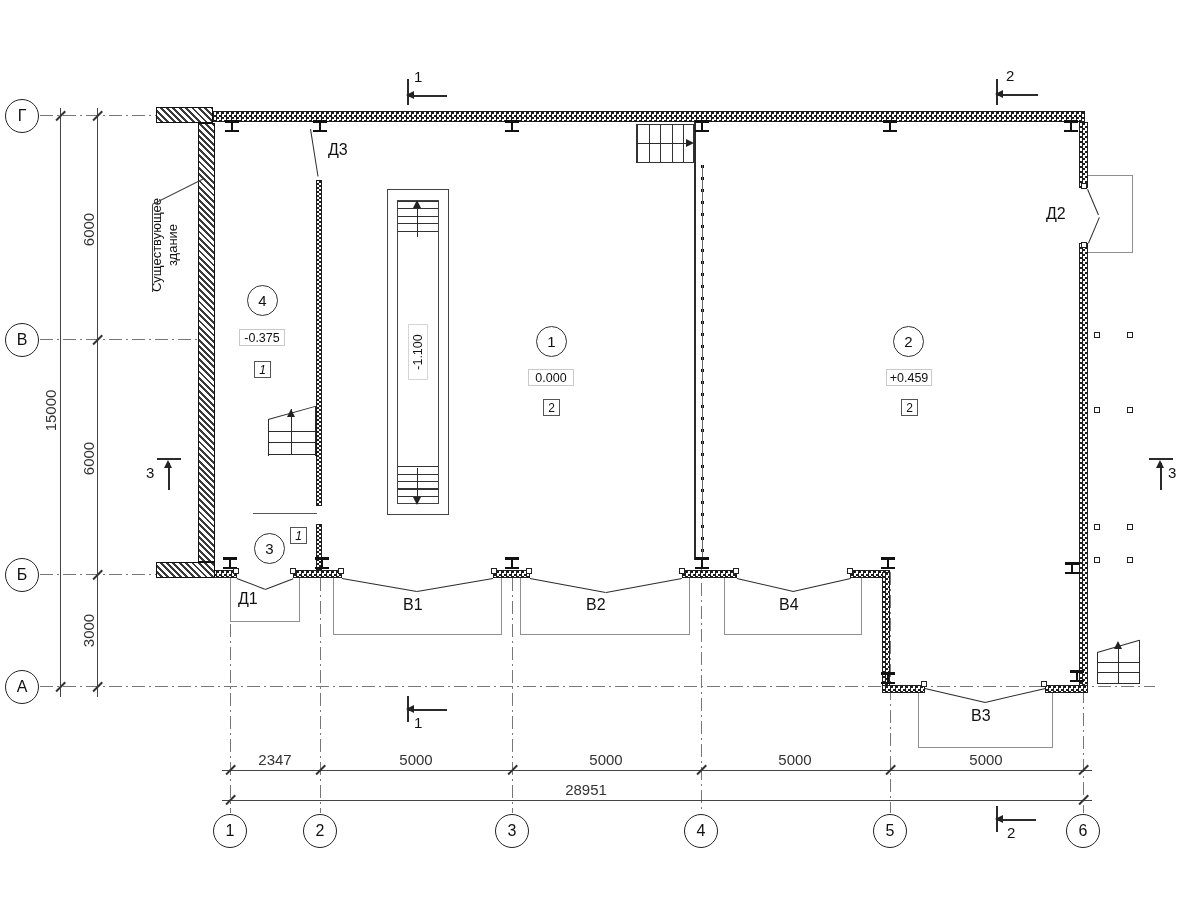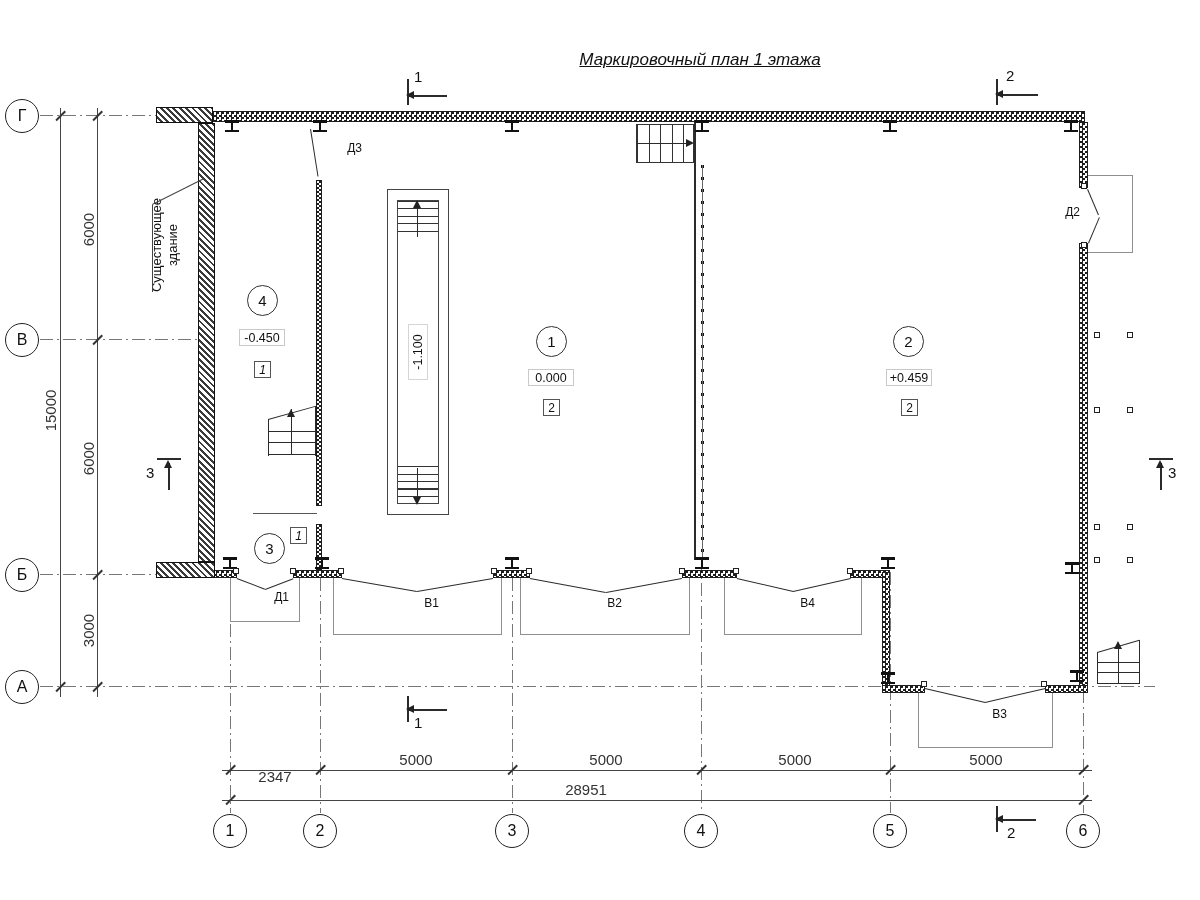--- a/index.html
+++ b/index.html
@@ -34,58 +34,57 @@
   .dimline{position:absolute;background:#444}
   .dimtxt{position:absolute;font-size:15px;color:#333;text-align:center}
   .circ{position:absolute;width:34px;height:34px;border:1.4px solid #222;border-radius:50%;
         background:#fff;display:flex;align-items:center;justify-content:center;font-size:16px}
   .rcirc{position:absolute;width:31px;height:31px;border:1.3px solid #333;border-radius:50%;
         background:#fff;display:flex;align-items:center;justify-content:center;font-size:15px}
   .elev{position:absolute;width:46px;height:17px;background:#fff;border:1px solid #c9c9c9;
         display:flex;align-items:center;justify-content:center;font-size:12.5px}
   .tbox{position:absolute;width:17px;height:17px;background:#fff;border:1px solid #555;
         display:flex;align-items:center;justify-content:center;font-size:12px}
-  .lbl{position:absolute;font-size:12px;text-align:right}
+  .lbl{position:absolute;font-size:16px;text-align:left}
   .seclbl{position:absolute;font-size:15px}
   .steps-v{position:absolute;background:repeating-linear-gradient(to bottom,#333 0 1px,transparent 1px 7.5px)}
   .grid-h{position:absolute;background:repeating-linear-gradient(to right,#333 0 1px,transparent 1px 11.6px)}
   .title{position:absolute;left:540px;top:50px;width:320px;text-align:center;font-size:17px;
          font-style:italic;text-decoration:underline}
   .ann{position:absolute;left:114px;top:228px;width:104px;height:34px;transform:rotate(-90deg);
        font-size:13px;line-height:16px;text-align:center}
   .ramplbl{position:absolute;left:390px;top:342px;width:56px;height:20px;transform:rotate(-90deg);
        background:#fff;border:1px solid #d5d5d5;display:flex;align-items:center;justify-content:center;font-size:12.5px}
 </style>
 </head>
 <body>
 
 <div class="sheet">
 
-  <div class="title">Маркировочный план 1 этажа</div>
 
   <div class="dash-h" style="left:40px;top:115px;width:215px"></div>
   <div class="dash-h" style="left:40px;top:339px;width:175px"></div>
   <div class="dash-h" style="left:40px;top:574px;width:175px"></div>
   <div class="dash-h" style="left:40px;top:686px;width:1115px"></div>
 
   <div class="dash-v" style="left:230px;top:578px;height:235px"></div>
   <div class="dash-v" style="left:320px;top:578px;height:235px"></div>
   <div class="dash-v" style="left:512px;top:578px;height:235px"></div>
   <div class="dash-v" style="left:701px;top:560px;height:253px"></div>
   <div class="dash-v" style="left:890px;top:572px;height:241px"></div>
   <div class="dash-v" style="left:1083px;top:690px;height:123px"></div>
 
   <div class="dimline" style="left:222px;top:770px;width:870px;height:1px"></div>
   <div class="tick" style="left:224px;top:769px"></div>
   <div class="tick" style="left:314px;top:769px"></div>
   <div class="tick" style="left:506px;top:769px"></div>
   <div class="tick" style="left:695px;top:769px"></div>
   <div class="tick" style="left:884px;top:769px"></div>
   <div class="tick" style="left:1077px;top:769px"></div>
-  <div class="dimtxt" style="left:245px;top:768px;width:60px">2347</div>
+  <div class="dimtxt" style="left:245px;top:751px;width:60px">2347</div>
   <div class="dimtxt" style="left:386px;top:751px;width:60px">5000</div>
   <div class="dimtxt" style="left:576px;top:751px;width:60px">5000</div>
   <div class="dimtxt" style="left:765px;top:751px;width:60px">5000</div>
   <div class="dimtxt" style="left:956px;top:751px;width:60px">5000</div>
 
   <div class="dimline" style="left:222px;top:800px;width:870px;height:1px"></div>
   <div class="tick" style="left:224px;top:799px"></div>
   <div class="tick" style="left:1077px;top:799px"></div>
   <div class="dimtxt" style="left:551px;top:781px;width:70px">28951</div>
 
@@ -220,21 +219,21 @@
   <div class="ln rot" style="left:417px;top:591px;width:77px;height:1px;transform:rotate(-9.8deg)"></div>
   <div class="ln rot" style="left:530px;top:578px;width:77px;height:1px;transform:rotate(10.4deg)"></div>
   <div class="ln rot" style="left:606px;top:592px;width:77px;height:1px;transform:rotate(-10.4deg)"></div>
   <div class="ln rot" style="left:737px;top:578px;width:58px;height:1px;transform:rotate(13deg)"></div>
   <div class="ln rot" style="left:793px;top:591px;width:59px;height:1px;transform:rotate(-12.8deg)"></div>
   <div class="ln rot" style="left:925px;top:688px;width:62px;height:1px;transform:rotate(13.1deg)"></div>
   <div class="ln rot" style="left:985px;top:702px;width:62px;height:1px;transform:rotate(-13.1deg)"></div>
 
   <div class="lbl" style="left:328px;top:141px;width:34px">Д3</div>
   <div class="lbl" style="left:1046px;top:205px;width:34px">Д2</div>
-  <div class="lbl" style="left:255px;top:590px;width:34px">Д1</div>
+  <div class="lbl" style="left:238px;top:590px;width:34px">Д1</div>
   <div class="lbl" style="left:403px;top:596px;width:36px">В1</div>
   <div class="lbl" style="left:586px;top:596px;width:36px">В2</div>
   <div class="lbl" style="left:779px;top:596px;width:36px">В4</div>
   <div class="lbl" style="left:971px;top:707px;width:36px">В3</div>
 
   <div class="sq" style="left:233px;top:568px"></div>
   <div class="sq" style="left:290px;top:568px"></div>
   <div class="sq" style="left:338px;top:568px"></div>
   <div class="sq" style="left:491px;top:568px"></div>
   <div class="sq" style="left:526px;top:568px"></div>
@@ -313,21 +312,21 @@
       <span>5</span>
     </div>
   <div class="circ" style="left:1066px;top:814px">
       <span>6</span>
     </div>
 
   <div class="rcirc" style="left:247px;top:285px">
       <span>4</span>
     </div>
   <div class="elev" style="left:239px;top:329px">
-      <span>-0.450</span>
+      <span>-0.375</span>
     </div>
   <div class="tbox" style="left:254px;top:361px">
       <i>1</i>
     </div>
 
   <div class="rcirc" style="left:536px;top:326px">
       <span>1</span>
     </div>
   <div class="elev" style="left:528px;top:369px">
       <span>0.000</span>

